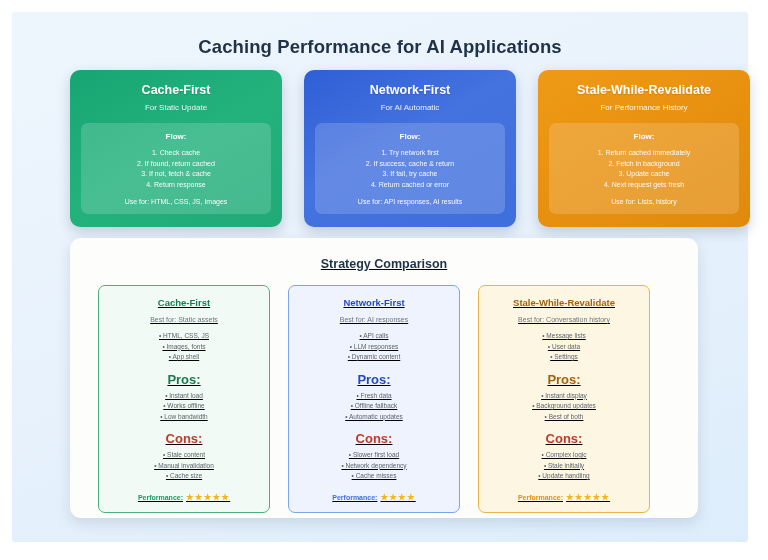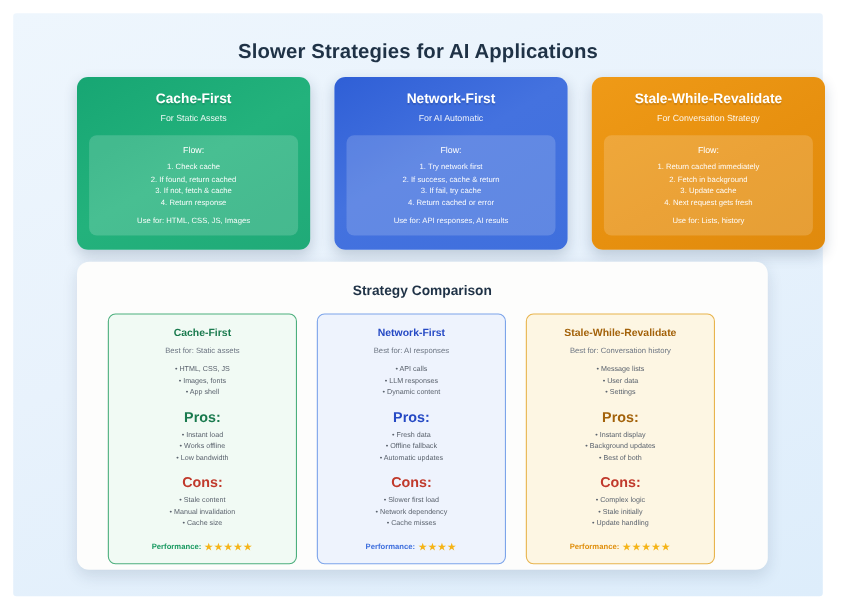--- a/index.html
+++ b/index.html
@@ -75,21 +75,21 @@
   }
   .flow-box {
     margin-top: 11px;
     border-radius: 7px;
     background: rgba(255,255,255,.17);
     padding: 9px 7px 9px 7px;
     text-align: center;
   }
   .flow-title {
     font-size: 8px;
-    font-weight: normal;
+    font-weight: bold;
     margin-bottom: 7px;
     text-align: center;
   }
   .flow-step {
     font-size: 7px;
     line-height: 10.5px;
     color: rgba(255,255,255,.95);
   }
   .flow-use {
     font-size: 7px;
@@ -101,20 +101,21 @@
   .cmp-panel {
     position: absolute;
     left: 58px;
     top: 226px;
     width: 628px;
     height: 280px;
     background: #fdfdfc;
     border-radius: 11px;
     box-shadow: 0 5px 14px rgba(25,50,80,.13);
     box-sizing: border-box;
+    text-decoration: underline;
   }
   .cmp-title {
     text-align: center;
     font-size: 12.5px;
     font-weight: bold;
     color: #1f3246;
     margin-top: 19px;
   }
   .cmp-row {
     display: flex;
@@ -174,27 +175,27 @@
   .cmp-card.blue   .perf-label { color: #3f6fdd; }
   .cmp-card.orange .perf-label { color: #e0900f; }
   .stars { color: #f5b417; font-size: 8.5px; letter-spacing: 1.2px; line-height: 9px; }
 </style>
 </head>
 <body>
 
 <div id="root">
   <div class="page-panel">
 
-    <div class="page-title">Slower Strategies for AI Applications</div>
+    <div class="page-title">Caching Performance for AI Applications</div>
 
     <div class="top-row">
 
       <div class="strat-card green">
         <div class="strat-name">Cache-First</div>
-        <div class="strat-sub">For Static Assets</div>
+        <div class="strat-sub">For Static Update</div>
         <div class="flow-box">
           <div class="flow-title">Flow:</div>
           <div class="flow-step">1. Check cache</div>
           <div class="flow-step">2. If found, return cached</div>
           <div class="flow-step">3. If not, fetch &amp; cache</div>
           <div class="flow-step">4. Return response</div>
           <div class="flow-use">Use for: HTML, CSS, JS, Images</div>
         </div>
       </div>
 
@@ -206,21 +207,21 @@
           <div class="flow-step">1. Try network first</div>
           <div class="flow-step">2. If success, cache &amp; return</div>
           <div class="flow-step">3. If fail, try cache</div>
           <div class="flow-step">4. Return cached or error</div>
           <div class="flow-use">Use for: API responses, AI results</div>
         </div>
       </div>
 
       <div class="strat-card orange">
         <div class="strat-name">Stale-While-Revalidate</div>
-        <div class="strat-sub">For Conversation Strategy</div>
+        <div class="strat-sub">For Performance History</div>
         <div class="flow-box">
           <div class="flow-title">Flow:</div>
           <div class="flow-step">1. Return cached immediately</div>
           <div class="flow-step">2. Fetch in background</div>
           <div class="flow-step">3. Update cache</div>
           <div class="flow-step">4. Next request gets fresh</div>
           <div class="flow-use">Use for: Lists, history</div>
         </div>
       </div>
 

